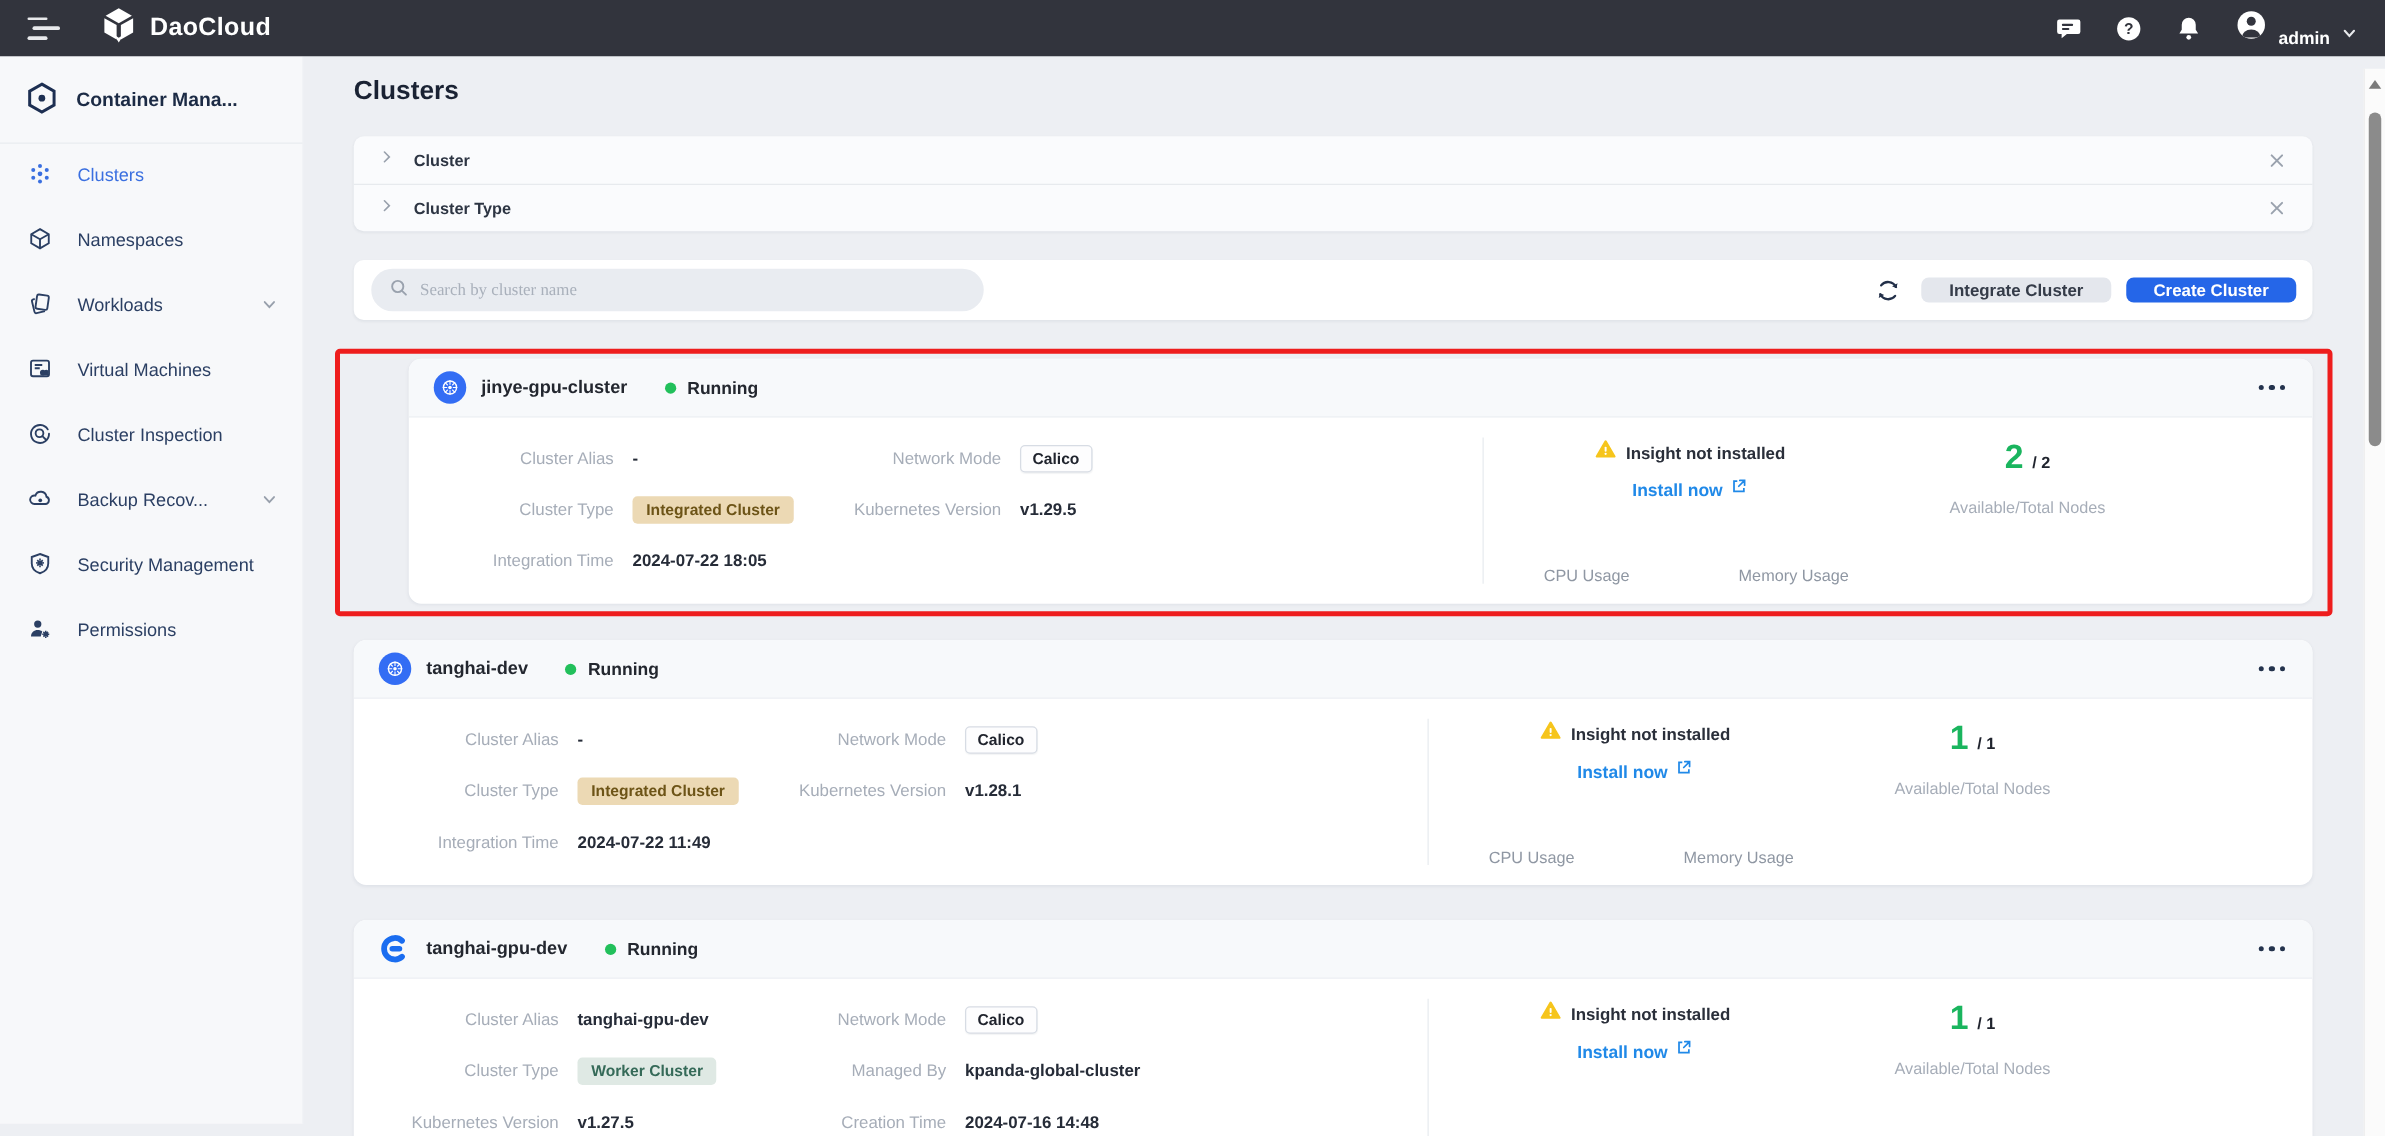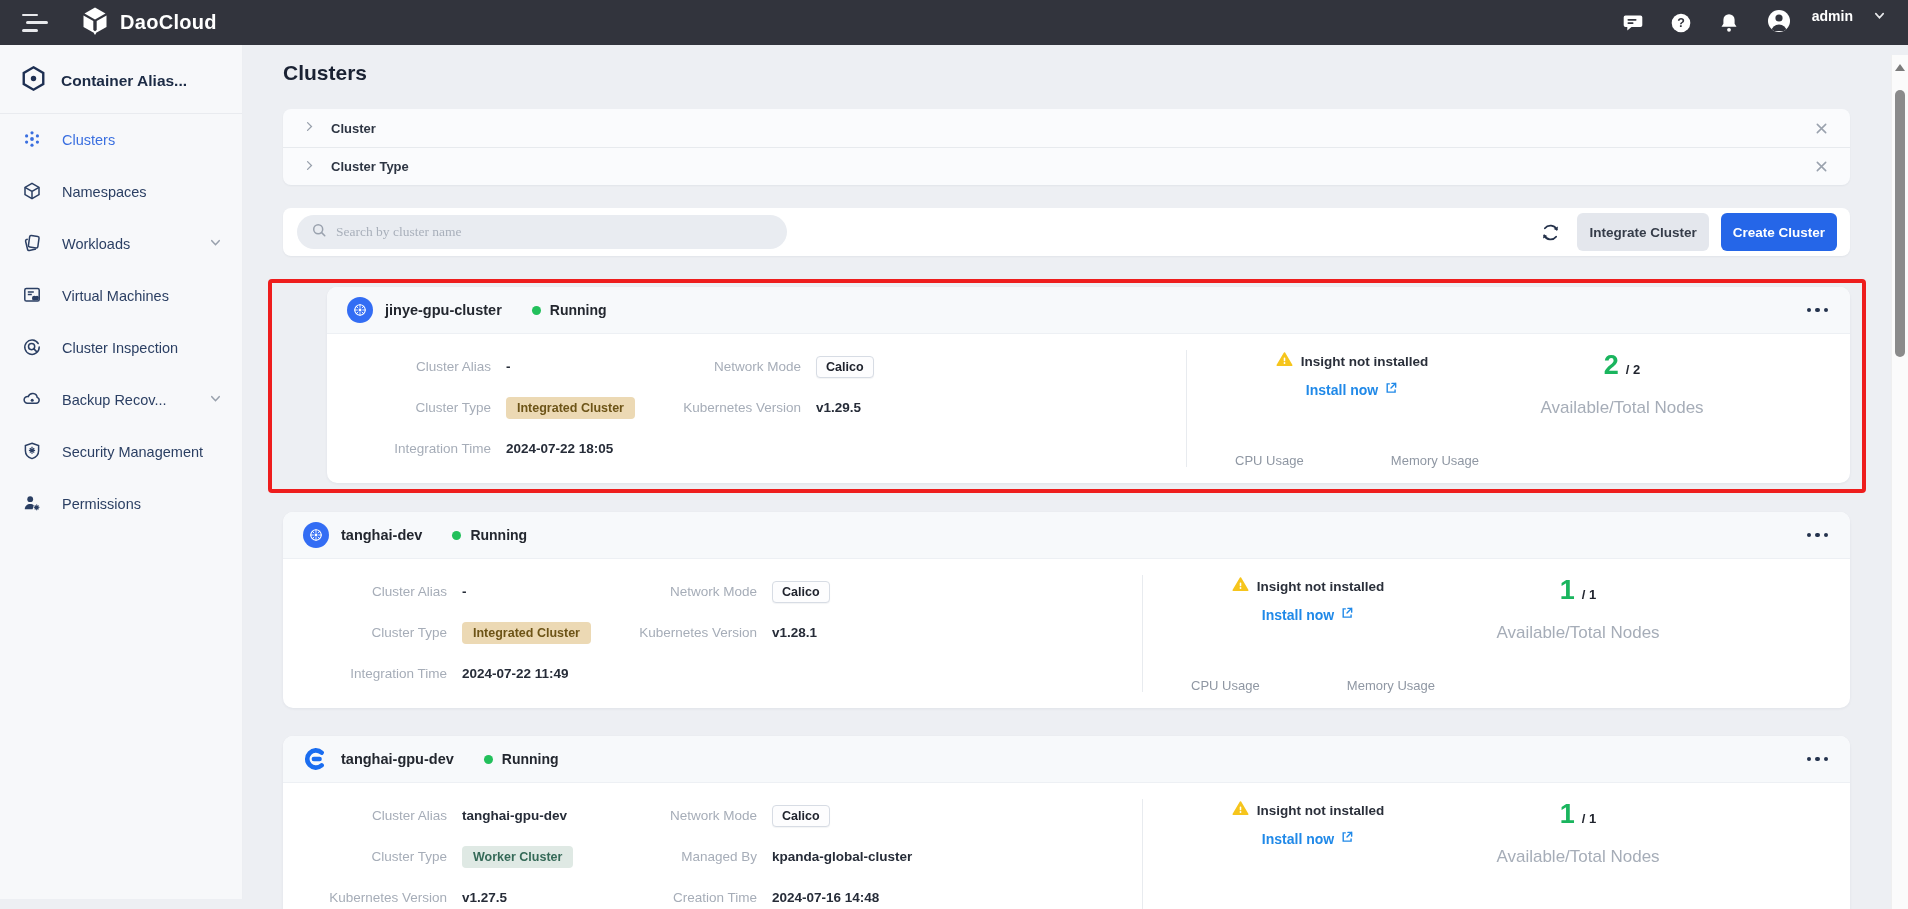--- a/index.html
+++ b/index.html
@@ -13,21 +13,21 @@
   .hamburger { width:24px; height:18px; display:flex; flex-direction:column; justify-content:space-between;
     cursor:pointer; margin-right:34px; }
   .hamburger span { height:2.6px; background:#e8e9ec; border-radius:2px; }
   .hamburger span:nth-child(1){ width:16px; }
   .hamburger span:nth-child(2){ width:22px; margin-left:4px;}
   .hamburger span:nth-child(3){ width:16px; }
   .brand { display:flex; align-items:center; gap:10px; }
   .brand-name { font-size:20px; font-weight:bold; letter-spacing:.3px; }
   .topbar-right { margin-left:auto; display:flex; align-items:center; gap:26px; }
   .tb-icon { width:22px; height:22px; display:flex; align-items:center; justify-content:center; cursor:pointer; }
-  .tb-user { display:flex; align-items:flex-start; gap:20px; cursor:pointer; }
+  .tb-user { display:flex; align-items:flex-end; gap:9px; cursor:pointer; }
   .tb-user-name { font-size:14px; font-weight:600; }
 
   
   .shell { display:flex; height:854px; }
 
   
   .sidebar { width:243px; background:#f7f8fa; border-right:1px solid #eceef2; flex:none; }
   .product { display:flex; align-items:center; gap:14px; padding:20px 20px 17px 20px;
     border-bottom:1px solid #e9ebef; }
   .product-name { font-size:15.5px; font-weight:bold; color:#1c2b45; }
@@ -55,22 +55,22 @@
   .toolbar { margin-top:23px; height:48px; background:#fff; border-radius:8px;
     box-shadow:0 1px 2px rgba(20,30,60,.05); display:flex; align-items:center; padding:0 13px 0 14px; }
   .search-box { width:490px; height:34px; background:#e9ecf1; border-radius:17px; display:flex;
     align-items:center; padding:0 14px; }
   .search-box input { border:none; outline:none; background:transparent; margin-left:9px; flex:1;
     font-size:13.5px; color:#c2410c; font-family:Liberation Serif, serif; }
   .search-box input::placeholder { color:#a9b0bb; }
   .tb-spacer { flex:1; }
   .icon-btn { width:30px; height:30px; display:flex; align-items:center; justify-content:center;
     cursor:pointer; margin-right:12px; }
-  .btn { height:38px; border:none; border-radius:6px; font-size:13.5px; font-weight:600;
-    font-family:inherit; cursor:pointer; padding:0 12px; }
+  .btn { height:20px; border:none; border-radius:6px; font-size:13.5px; font-weight:600;
+    font-family:inherit; cursor:pointer; padding:0 22px; }
   .btn-secondary { background:#e4e7ed; color:#353c49; margin-right:12px; }
   .btn-primary { background:#2566e8; color:#fff; }
 
   
   .card-wrap { position:relative; }
   .annotation-box { position:absolute; left:-15px; top:-8px; right:-16px; bottom:-10px;
     border:4px solid #ee1d1d; border-radius:4px; pointer-events:none; z-index:10; }
   .cluster-card { background:#fff; border-radius:10px; box-shadow:0 1px 3px rgba(20,30,60,.06);
     overflow:hidden; }
   .card-head { height:47px; background:#f7f9fb; border-bottom:1px solid #edf0f4; display:flex;
@@ -104,21 +104,21 @@
   .insight-text { font-size:13.5px; font-weight:600; color:#2a2f3a; }
   .install-line { display:flex; align-items:center; justify-content:center; gap:6px; margin-top:9px;
     cursor:pointer; }
   .install-text { font-size:14px; font-weight:600; color:#2089e8; }
   .usage-row { margin-top:auto; display:flex; justify-content:space-between; padding:0 38px 2px 48px; }
   .usage-label { font-size:13px; color:#8f97a3; }
   .nodes-col { width:210px; flex:none; text-align:center; padding-top:16px; }
   .node-line { display:flex; align-items:baseline; justify-content:center; gap:7px; }
   .node-num { font-size:27px; font-weight:bold; color:#1ab55e; }
   .node-total { font-size:13px; font-weight:bold; color:#20242e; }
-  .nodes-caption { margin-top:17px; font-size:17px; color:#a6adb8; }
+  .nodes-caption { margin-top:17px; font-size:13px; color:#a6adb8; }
   .mt29 { margin-top:29px; } .mt28 { margin-top:28px; } .mt31 { margin-top:31px;padding-left:44px; }
 
   
   .scrollbar { position:absolute; top:55px; right:0; bottom:0; width:17px; background:#fbfbfb;
     border-left:1px solid #efefef; z-index:30; }
   .sb-arrow-up { width:0; height:0; border-left:5px solid transparent; border-right:5px solid transparent;
     border-bottom:7px solid #7b7b7b; margin:9px auto 0; cursor:pointer; }
   .sb-thumb { position:absolute; top:35px; left:3px; width:10px; height:267px; background:#8b8b8b;
     border-radius:6px; cursor:pointer; }
 </style>
@@ -190,21 +190,21 @@
 <div class="shell">
 
   <div class="sidebar">
     <div class="product">
       <span>
         <svg width="27" height="27" viewBox="0 0 26 26" fill="none" stroke="#1d2f52" stroke-width="2.3">
             <path d="M13 2.2 22.4 7.6 V18.4 L13 23.8 3.6 18.4 V7.6 Z"></path>
             <circle cx="13" cy="13" r="2.6" fill="#1d2f52" stroke="none"></circle>
           </svg>
       </span>
-      <span class="product-name">Container Alias...</span>
+      <span class="product-name">Container Mana...</span>
     </div>
 
     <div class="nav-item active">
       <span>
         <svg width="20" height="20" viewBox="0 0 20 20" fill="#3a6fe0">
             <circle cx="10" cy="10" r="1.9"></circle>
             <circle cx="10" cy="3.8" r="1.6"></circle>
             <circle cx="15.4" cy="6.9" r="1.6"></circle>
             <circle cx="15.4" cy="13.1" r="1.6"></circle>
             <circle cx="10" cy="16.2" r="1.6"></circle>

